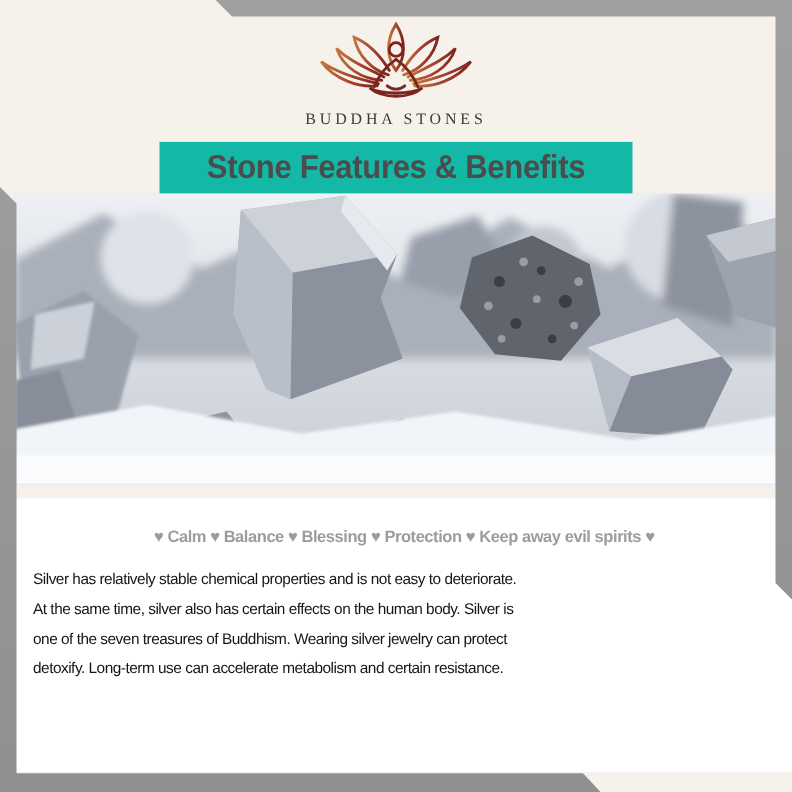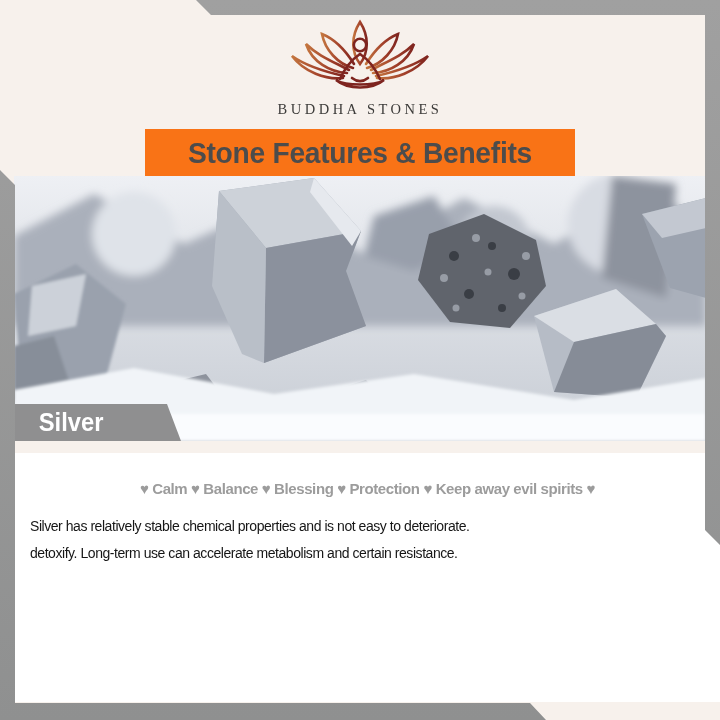--- a/index.html
+++ b/index.html
@@ -25,21 +25,21 @@
   .logo-wrap{left:0;top:18px;width:720px;text-align:center;}
   .logo-svg{display:block;margin:0 auto;width:176px;height:80px;}
   .brand-name{
     margin-top:3px;
     font-family:"Liberation Serif", serif;
     font-size:14.5px;letter-spacing:3.5px;color:#3c3b39;font-weight:500;
   }
 
   
   .title-box{
-    left:145px;top:129px;width:430px;height:47px;background:#f97316;
+    left:145px;top:129px;width:430px;height:47px;background:#14b8a6;
     display:flex;align-items:center;justify-content:center;
   }
   .title-box span{
     font-size:30px;font-weight:bold;color:#4c4c4c;white-space:nowrap;
     transform:scaleX(.94);letter-spacing:-0.3px;
   }
 
   
   .photo{
     left:14px;top:176px;width:692px;height:265px;overflow:hidden;background:#dfe3e9;
@@ -176,29 +176,28 @@
 
     <polygon points="150,208 192,198 212,224 170,236" fill="#8e939d"></polygon>
     <polygon points="320,214 352,204 372,226 340,238" fill="#a6acb6"></polygon>
     <polygon points="96,222 126,214 138,234 104,242" fill="#b2b8c1"></polygon>
 
     <g filter="url(#b2)">
       <polygon points="0,214 120,192 260,218 400,198 560,224 692,202 692,265 0,265" fill="#f1f4f8"></polygon>
       <rect y="238" width="692" height="27" fill="#fafcfe"></rect>
     </g>
   </svg>
-  <div class="stone-label">
-    <span>Silver</span>
-  </div>
 </div>
 
 <div class="abs card">
   <div class="benefits-line">♥ Calm ♥ Balance ♥ Blessing ♥ Protection ♥ Keep away evil spirits ♥</div>
   <div class="desc">
     <div class="line">Silver has relatively stable chemical properties and is not easy to deteriorate.</div>
+    <div class="line">At the same time, silver also has certain effects on the human body. Silver is</div>
+    <div class="line">one of the seven treasures of Buddhism. Wearing silver jewelry can protect</div>
     <div class="line">detoxify. Long-term use can accelerate metabolism and certain resistance.</div>
   </div>
 </div>
 
 <div class="frame">
   <div class="frame-tr"></div>
   <div class="frame-bl"></div>
 </div>
 
 </body></html>

